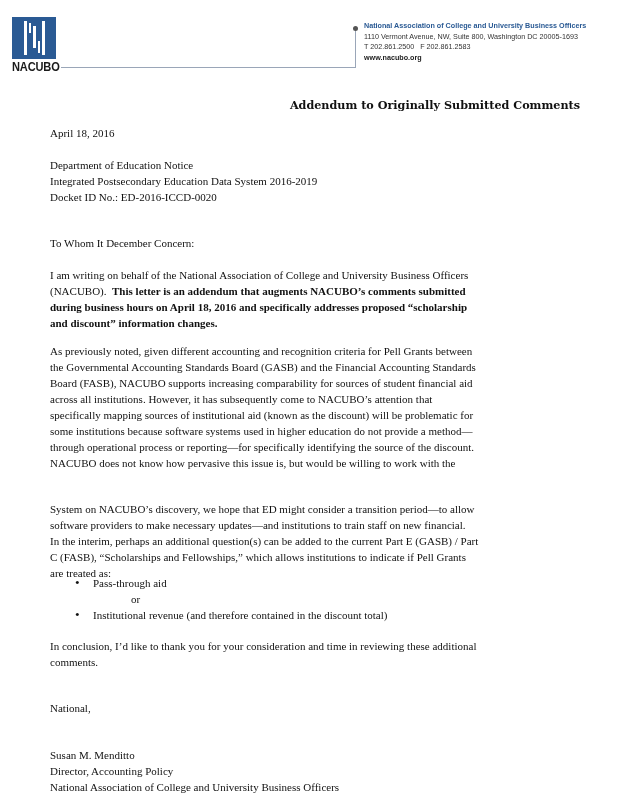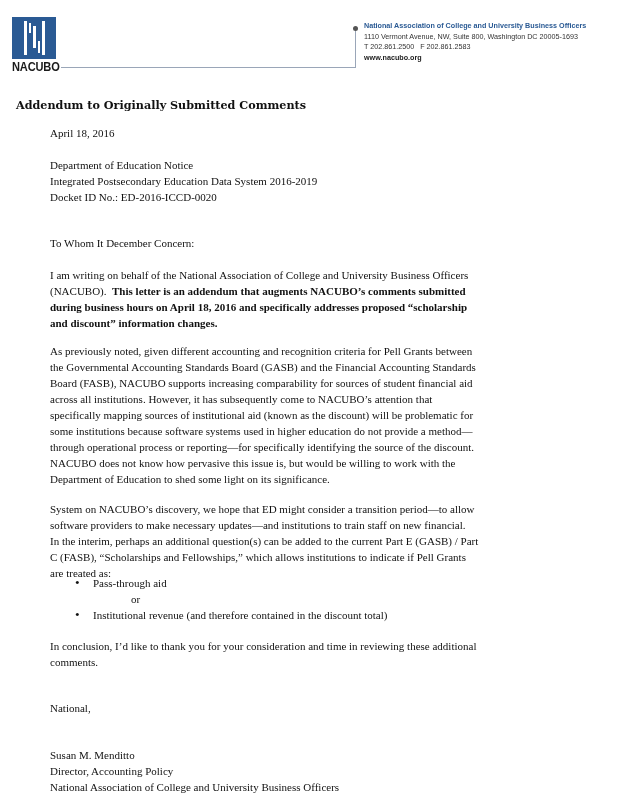--- a/index.html
+++ b/index.html
@@ -6,21 +6,21 @@
   body { width: 620px; height: 807px; position: relative; overflow: hidden; font-family: "Liberation Serif", "DejaVu Serif", serif; color: #111; }
   .logo { position: absolute; left: 12px; top: 17px; width: 48px; height: 58px; }
   .logo svg { display: block; }
   .logo-word { position: absolute; left: 12px; top: 59px; font-family: "Liberation Sans", "DejaVu Sans", sans-serif; font-weight: bold; font-size: 13.5px; letter-spacing: -0.2px; color: #1a1a1a; transform: scaleX(0.82); transform-origin: left top; }
   .rule-h { position: absolute; left: 61px; top: 67px; width: 295px; height: 1px; background: #9aa6b8; }
   .rule-v { position: absolute; left: 355px; top: 28px; width: 1px; height: 40px; background: #9aa6b8; }
   .rule-dot { position: absolute; left: 353px; top: 26px; width: 5px; height: 5px; border-radius: 50%; background: #555; }
   .letterhead { position: absolute; left: 364px; top: 21px; font-family: "Liberation Sans", "DejaVu Sans", sans-serif; font-size: 7.2px; line-height: 10.7px; color: #333; }
   .letterhead .org { color: #2a5a94; font-weight: bold; }
   .letterhead .web { font-weight: bold; color: #222; }
-  .title { position: absolute; left: 16px; width: 580px; top: 98px; text-align: left; font-family: "DejaVu Serif", serif; font-weight: bold; font-size: 11.2px; color: #111; }
+  .title { position: absolute; left: 0; width: 580px; top: 98px; text-align: right; font-family: "DejaVu Serif", serif; font-weight: bold; font-size: 11.2px; color: #111; }
   .txt { position: absolute; left: 50px; font-size: 11px; line-height: 16px; white-space: nowrap; }
   .line { display: block; }
   .bullet { position: absolute; left: 75px; font-size: 13.2px; }
   .b { font-weight: bold; }
 </style>
 </head>
 <body>
 
 <div class="logo">
   <svg width="44" height="42" viewBox="0 0 44 42">
@@ -65,21 +65,20 @@
 
 <div class="txt" style="top:343px">
   <span class="line">As previously noted, given different accounting and recognition criteria for Pell Grants between</span>
   <span class="line">the Governmental Accounting Standards Board (GASB) and the Financial Accounting Standards</span>
   <span class="line">Board (FASB), NACUBO supports increasing comparability for sources of student financial aid</span>
   <span class="line">across all institutions. However, it has subsequently come to NACUBO’s attention that</span>
   <span class="line">specifically mapping sources of institutional aid (known as the discount) will be problematic for</span>
   <span class="line">some institutions because software systems used in higher education do not provide a method—</span>
   <span class="line">through operational process or reporting—for specifically identifying the source of the discount.</span>
   <span class="line">NACUBO does not know how pervasive this issue is, but would be willing to work with the</span>
-  <span class="line">Department of Education to shed some light on its significance.</span>
 </div>
 
 <div class="txt" style="top:501px">
   <span class="line">System on NACUBO’s discovery, we hope that ED might consider a transition period—to allow</span>
   <span class="line">software providers to make necessary updates—and institutions to train staff on new financial.</span>
   <span class="line">In the interim, perhaps an additional question(s) can be added to the current Part E (GASB) / Part</span>
   <span class="line">C (FASB), “Scholarships and Fellowships,” which allows institutions to indicate if Pell Grants</span>
   <span class="line">are treated as:</span>
 </div>
 

